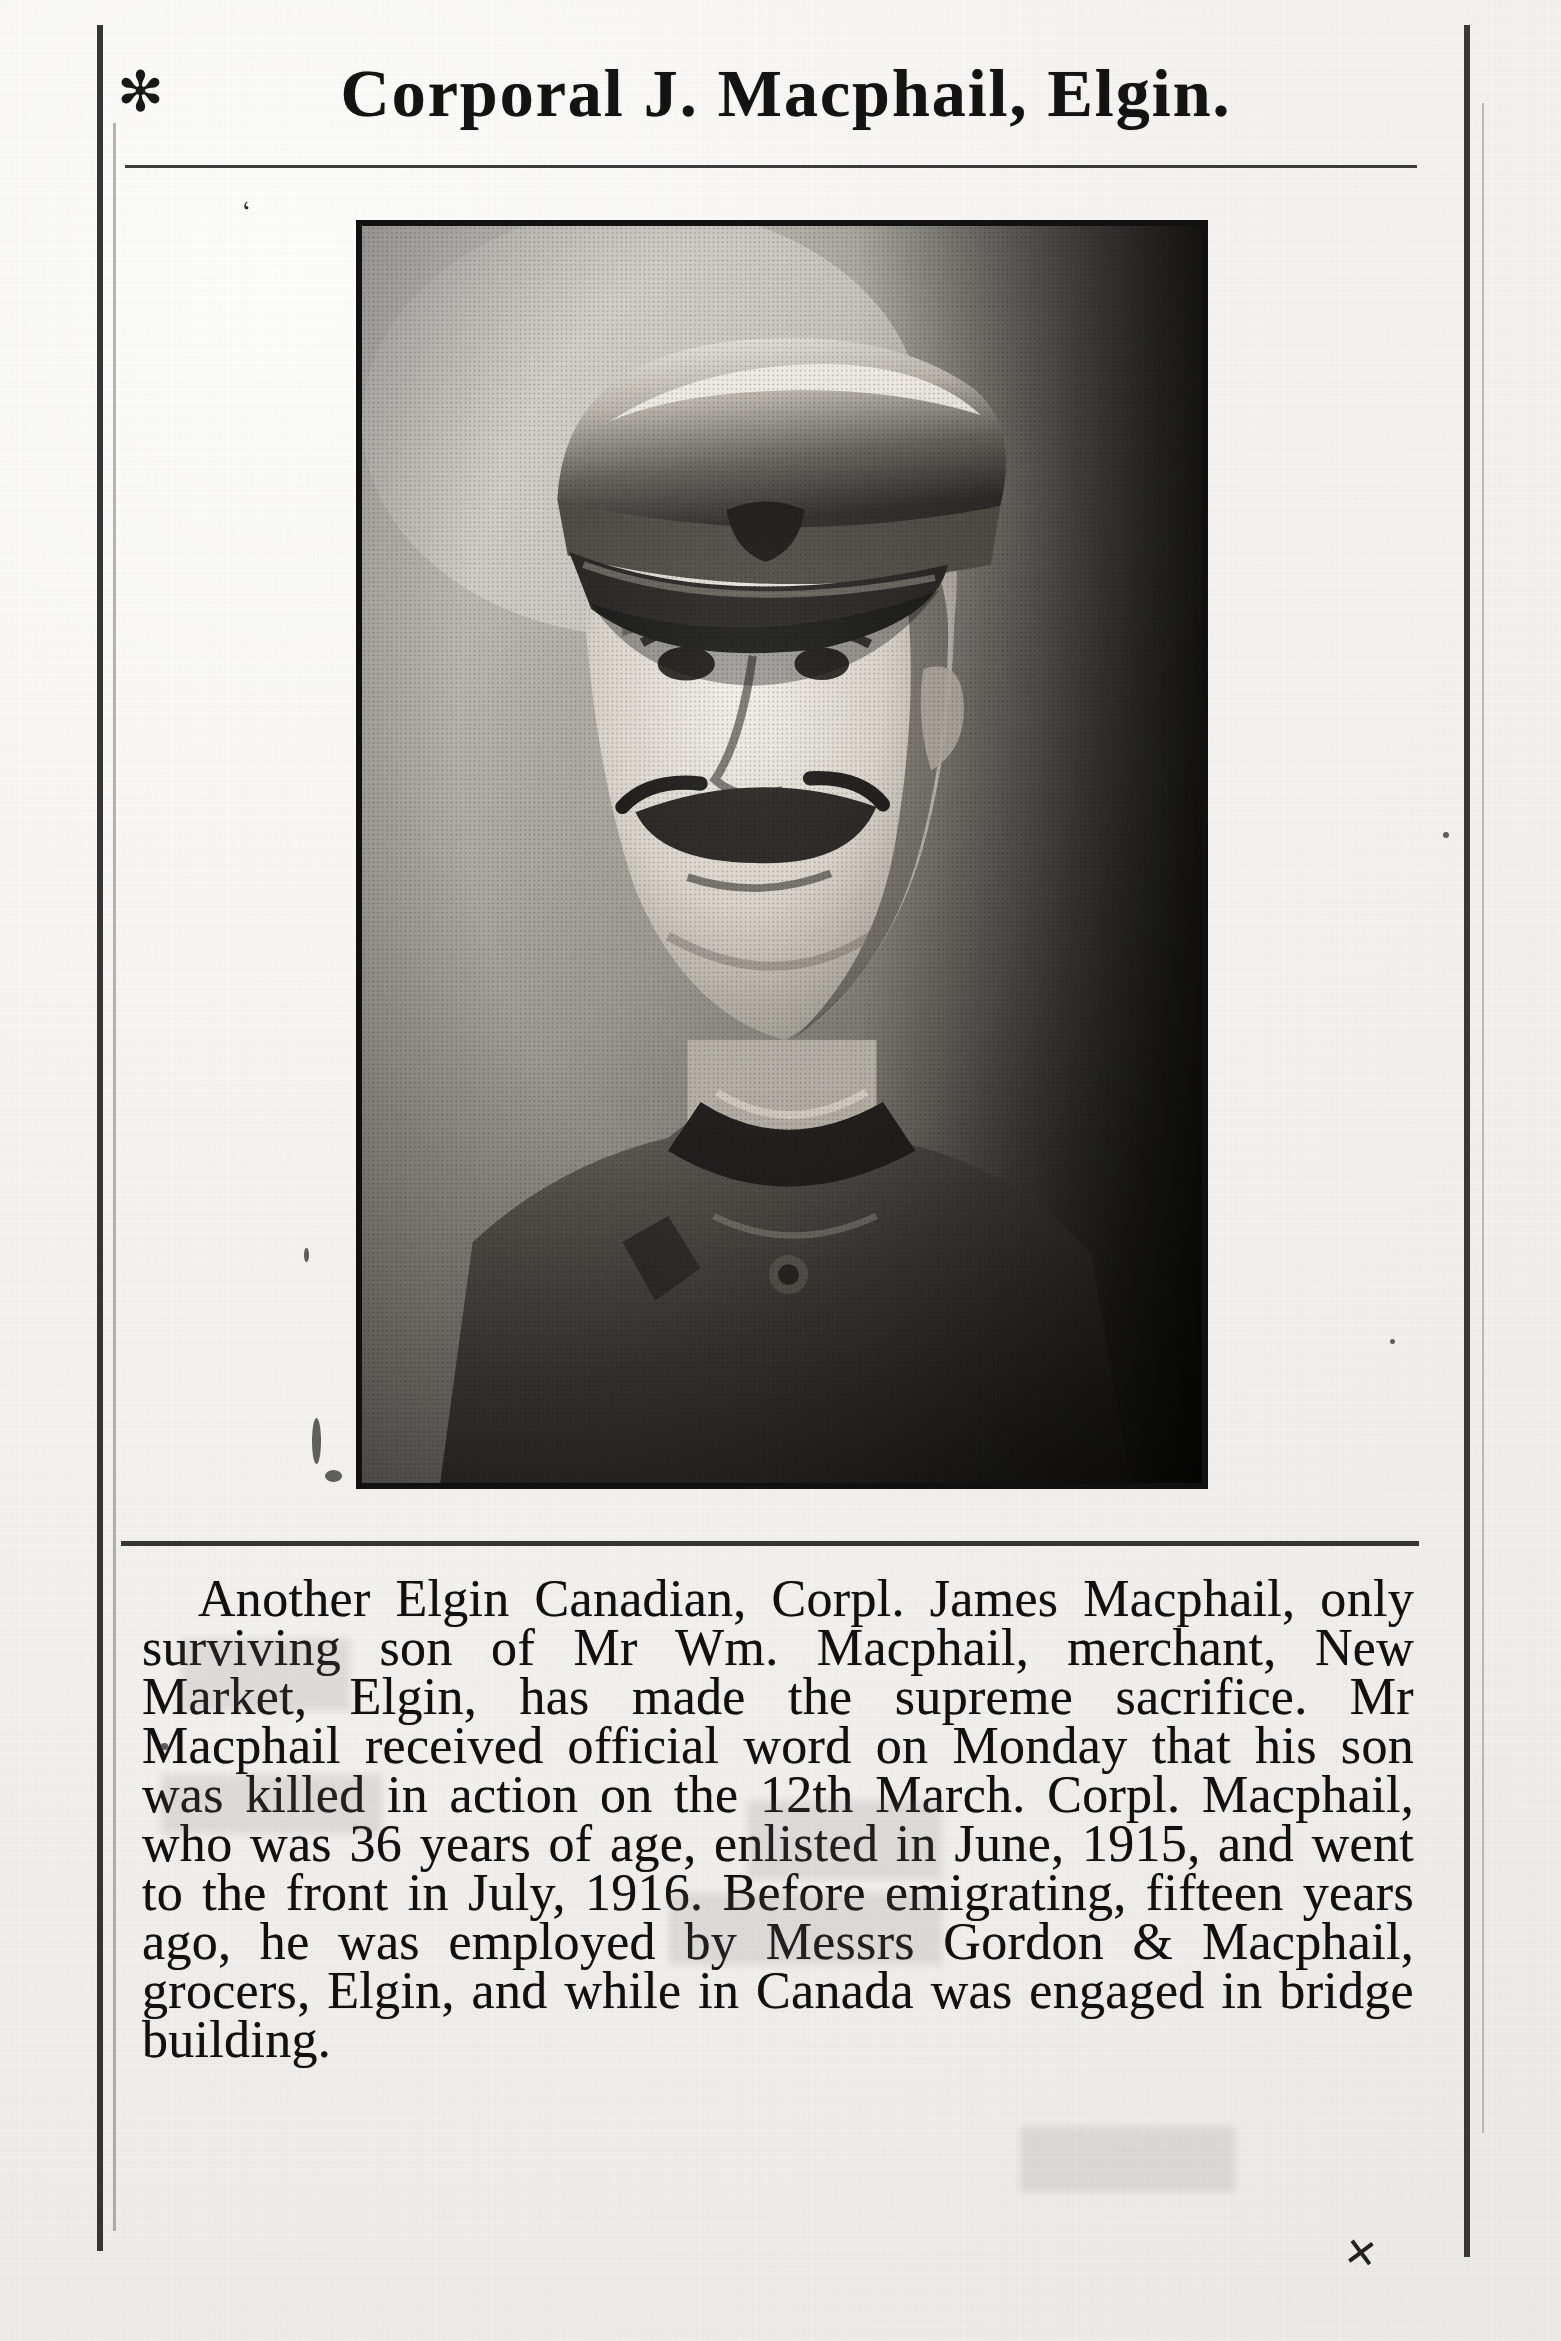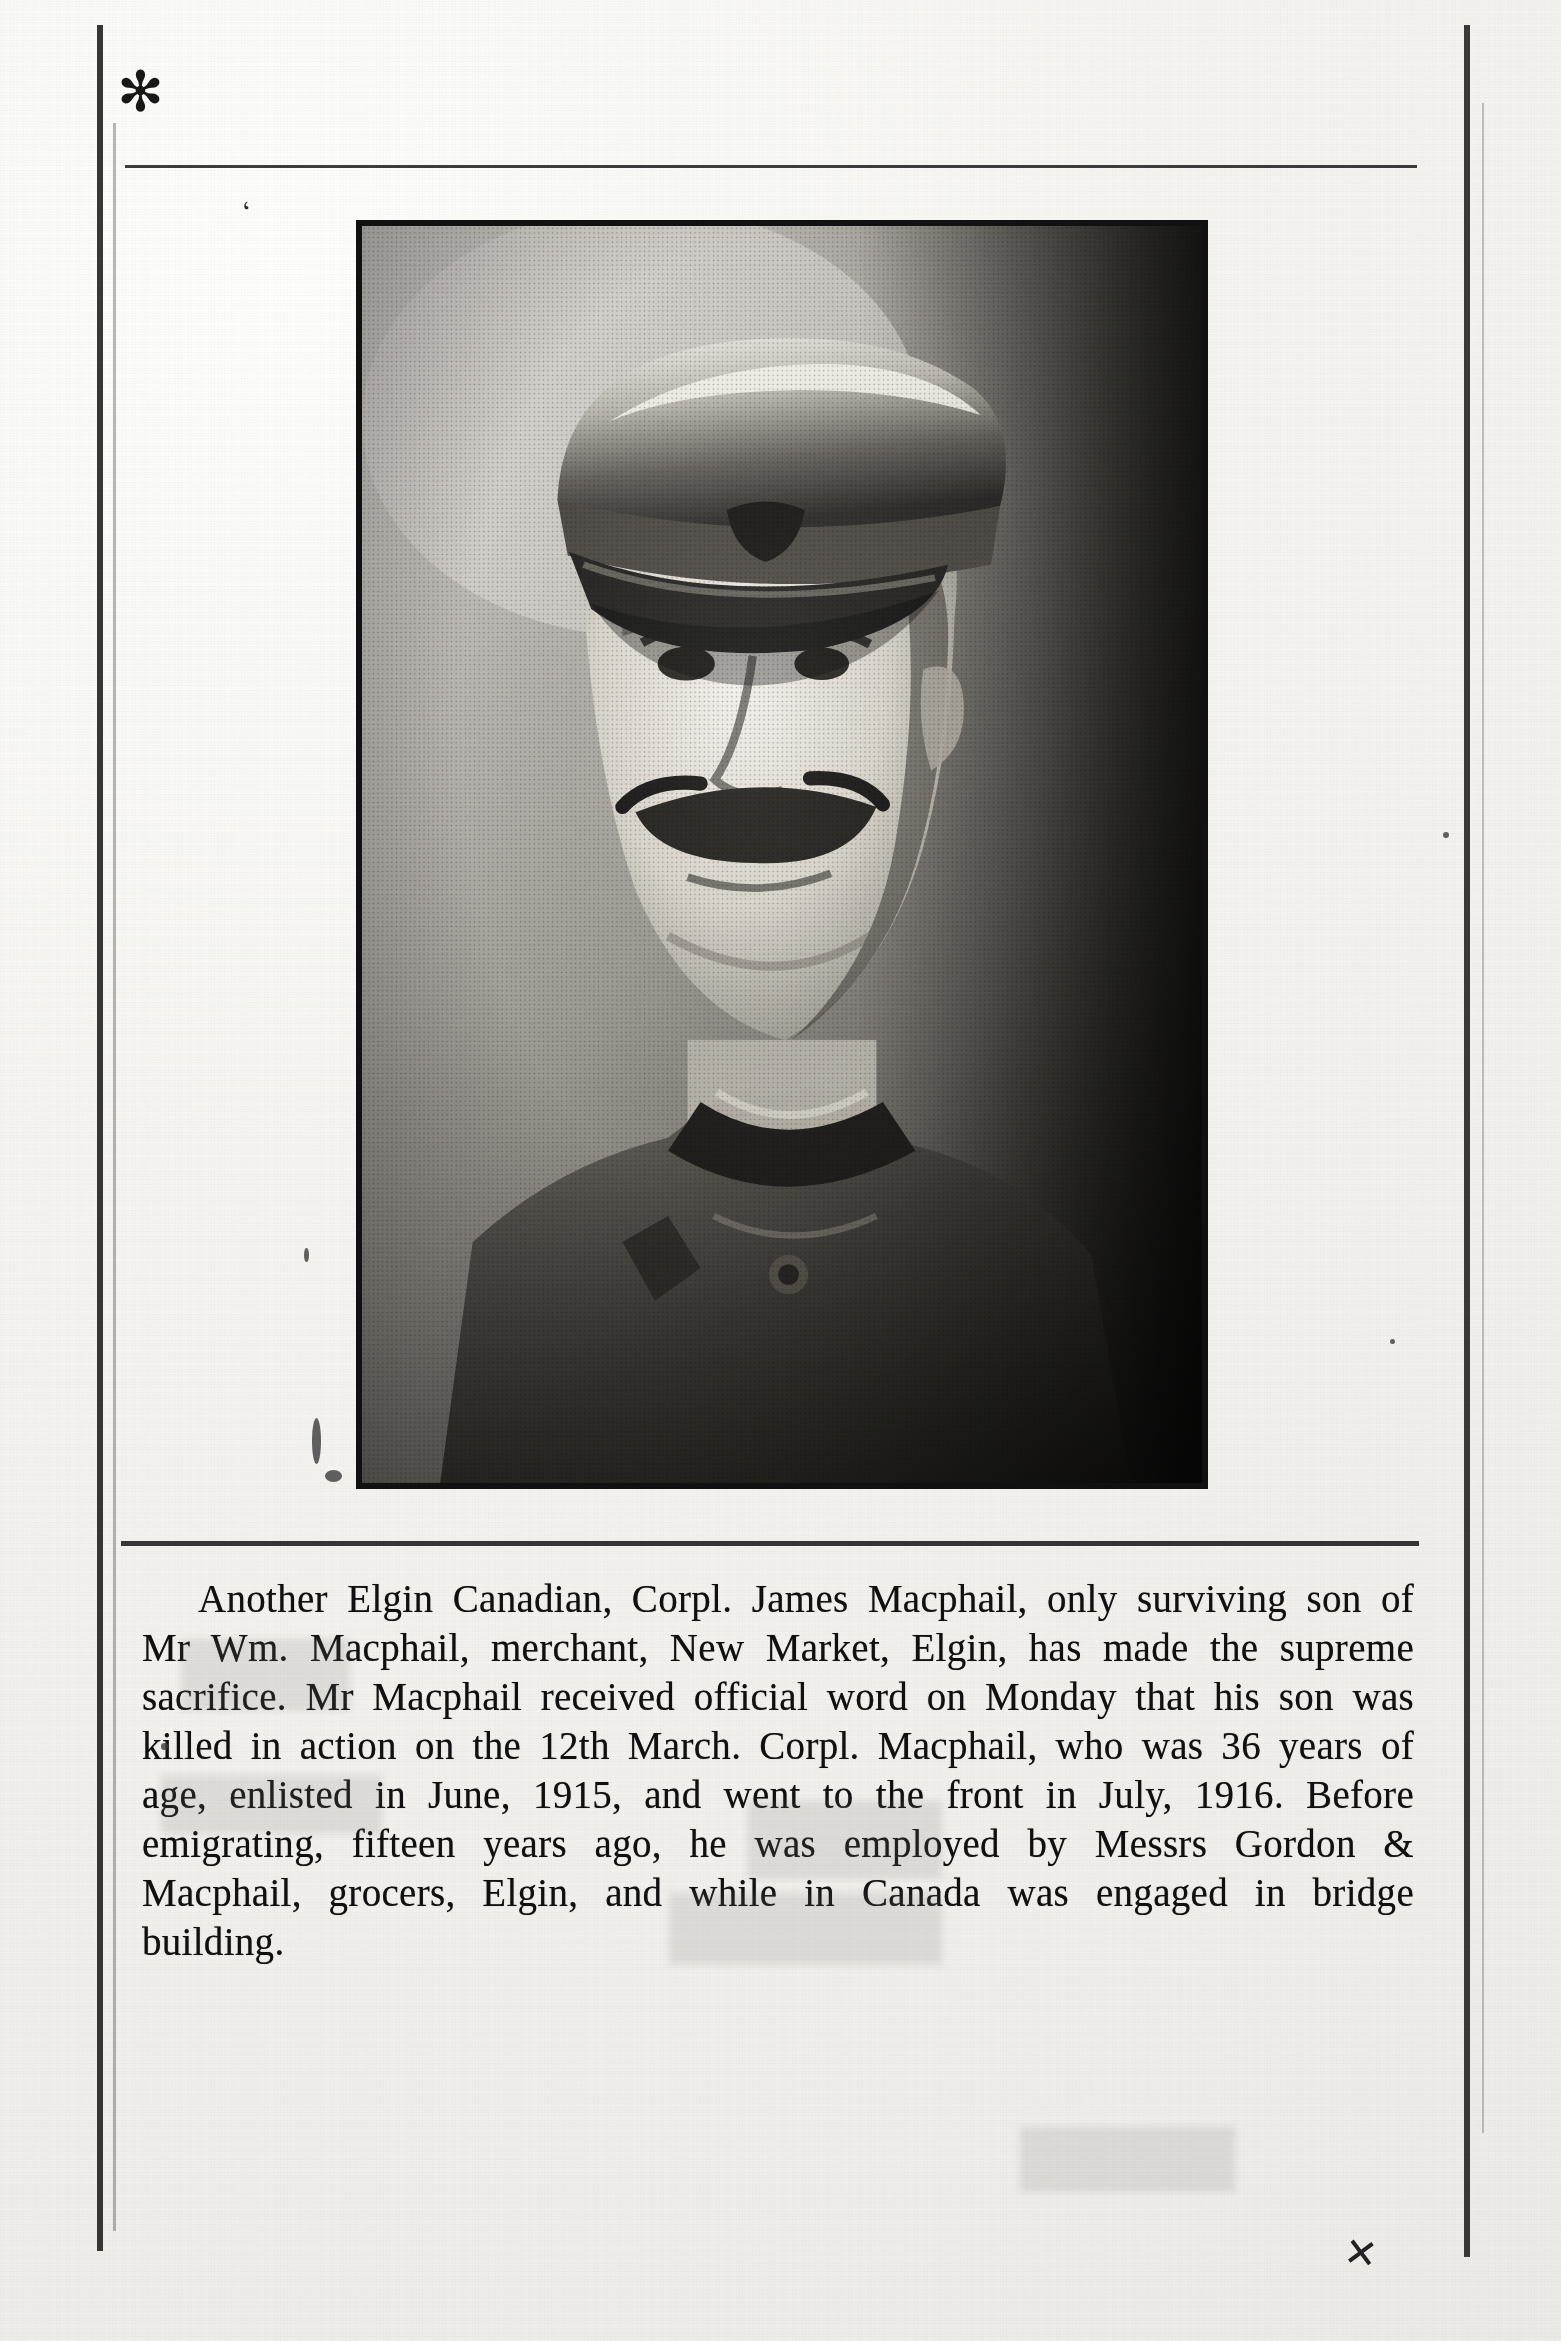--- a/index.html
+++ b/index.html
@@ -145,21 +145,21 @@
   }
   .photo-svg { position: absolute; inset: 0; width: 100%; height: 100%; }
 
   
   .body-copy {
     position: absolute;
     left: 59px;
     top: 1549px;
     width: 1272px;
     font-family: "Liberation Serif", serif;
-    font-size: 39px;
+    font-size: 52px;
     line-height: 49px;
     color: #101010;
     text-align: justify;
     text-align-last: left;
     letter-spacing: 0.3px;
     word-spacing: 3.3px;
     text-shadow: 0 0 0.7px rgba(0,0,0,0.5);
   }
   .body-copy .indent { display: inline-block; width: 56px; }
 
@@ -180,20 +180,21 @@
 
     <div class="rule-v left"></div>
     <div class="rule-v left2"></div>
     <div class="rule-v right"></div>
     <div class="rule-v right2"></div>
 
     <div class="pen-asterisk">✻</div>
     <div class="pen-tick">ʻ</div>
     <div class="pen-cross">✕</div>
 
+    <div class="headline">Corporal J. Macphail, Elgin.</div>
     <div class="rule-h under-title"></div>
 
     <div class="portrait-wrap">
       <div class="portrait-frame">
 
         <svg class="photo-svg" viewBox="0 0 1290 1930" preserveAspectRatio="none">
           <defs>
             <linearGradient id="bgGrad" x1="0" y1="0" x2="1" y2="1">
               <stop offset="0%" stop-color="#d9d7d2"></stop>
               <stop offset="45%" stop-color="#9a978f"></stop>

